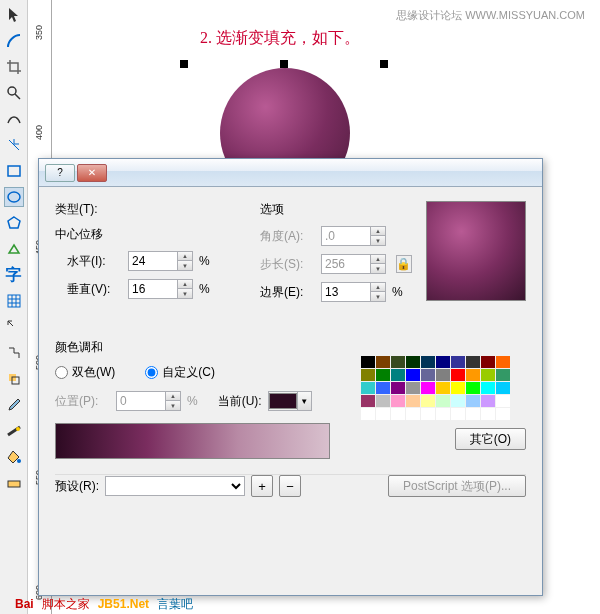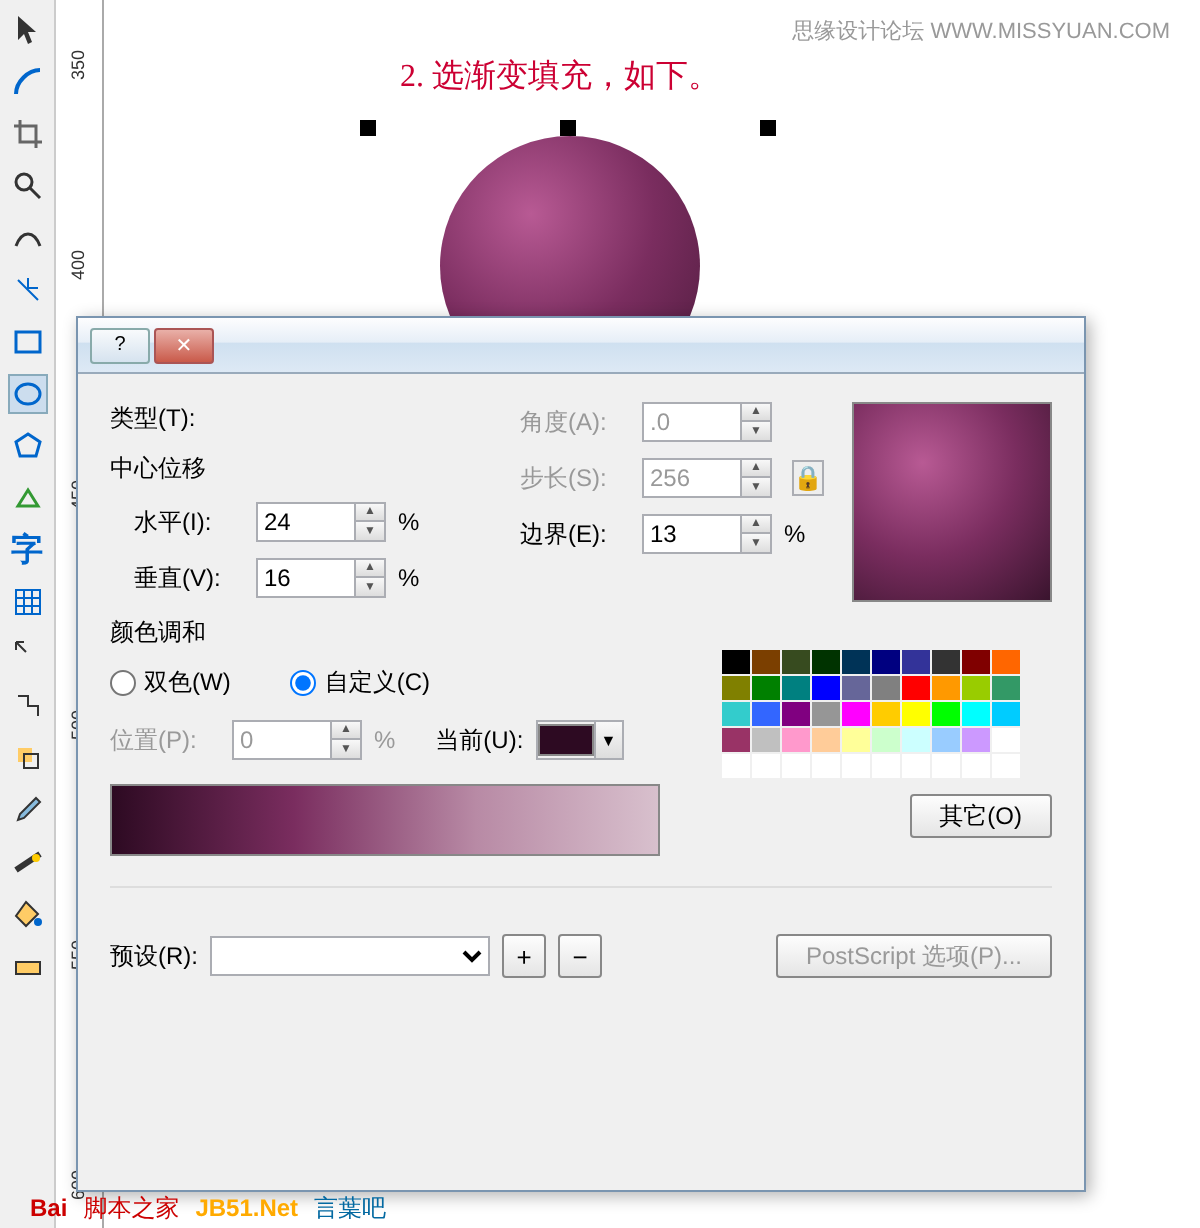--- a/index.html
+++ b/index.html
@@ -41,21 +41,21 @@
 .radio-row{display:flex;align-items:center;gap:30px;margin:8px 0 10px}
 .radio-row label{display:flex;align-items:center;gap:4px}
 .swatch{width:28px;height:16px;background:#2d0a22;border:1px solid #888;display:inline-block;vertical-align:middle}
 .swatch-wrap{display:inline-flex;align-items:center;border:1px solid #abadb3;height:20px}
 .swatch-wrap .dd{width:14px;height:18px;background:linear-gradient(#f8f8f8,#ddd);display:flex;align-items:center;justify-content:center;font-size:8px;border-left:1px solid #abadb3}
 .palette{width:155px;display:flex;flex-wrap:wrap;gap:1px}
 .palette div{width:14px;height:12px}
 .gradient-bar{width:275px;height:36px;border:1px solid #888;background:linear-gradient(to right,#2d0a22,#7a2d5f,#b88aa5,#d8c0cd);margin-top:12px}
 .btn{border:1px solid #888;background:linear-gradient(#fdfdfd,#e5e5e5);height:22px;padding:0 14px;border-radius:2px;cursor:pointer;display:inline-flex;align-items:center;justify-content:center}
 .sm-btn{width:22px;padding:0;font-size:13px}
-.bottom-row{display:flex;align-items:center;gap:6px;margin-top:14px;border-top:1px solid #ddd;padding-top:23px}
+.bottom-row{display:flex;align-items:center;gap:6px;margin-top:14px;border-top:1px solid #ddd;padding-top:0}
 .action-row{display:flex;justify-content:flex-end;gap:8px;margin-top:14px}
 .action-row .btn{min-width:72px}
 .wm-bottom{position:absolute;left:0;bottom:0;width:512px;height:20px;display:flex;align-items:center;padding-left:15px;gap:8px;font-size:11px}
 </style>
 </head>
 <body>
 
 <div class="toolbar">
   <div class="tool">
       <svg viewBox="0 0 16 16">
@@ -208,20 +208,23 @@
               <div class="spinbtns">
                 <div>▲</div>
                 <div>▼</div>
               </div>
             </div>
           <span>%</span>
           </div>
       </div>
       <div class="mid-col">
         <div class="row">
+            <span>选项</span>
+          </div>
+        <div class="row">
             <span class="lbl disabled">角度(A):</span>
           <div class="spin">
               <input type="text" disabled="" class="disabled" value=".0" style="">
               <div class="spinbtns">
                 <div>▲</div>
                 <div>▼</div>
               </div>
             </div>
           </div>
         <div class="row">
@@ -246,21 +249,21 @@
             </div>
           <span>%</span>
           </div>
       </div>
       <div class="right-col">
         <div class="preview-box"></div>
       </div>
     </div>
     <div class="section-hr"></div>
 
-    <div style="margin-top:0">颜色调和</div>
+    <div style="margin-top:28px">颜色调和</div>
     <div style="overflow:hidden">
       <div style="float:left;width:300px">
         <div class="radio-row">
           <label>
               <input type="radio" name="blend" style="">
               <span>双色(W)</span>
             </label>
           <label>
               <input type="radio" name="blend" checked="" style="">
               <span>自定义(C)</span>

